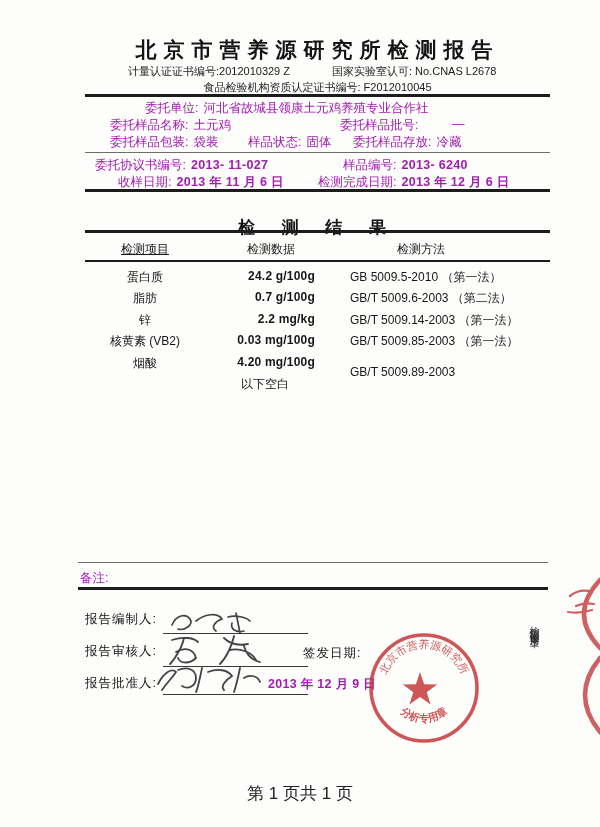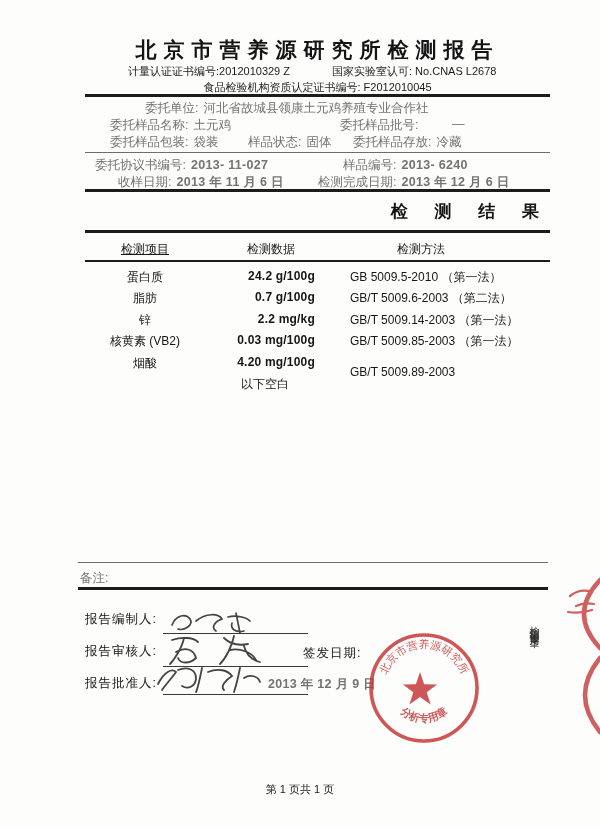--- a/index.html
+++ b/index.html
@@ -6,35 +6,35 @@
   html,body{margin:0;padding:0;background:#e8e8e8;}
   .page{position:relative;width:600px;height:827px;background:#fdfdfc;margin:0 auto;
         font-family:"Liberation Sans",sans-serif;color:#1d1d1d;overflow:hidden;}
   .abs{position:absolute;white-space:nowrap;}
   .doc-title{left:85px;top:36px;width:465px;text-align:center;font-size:21px;font-weight:bold;
              letter-spacing:7px;color:#141414;}
   .cert{font-size:11px;font-weight:normal;color:#1a1a1a;}
   .cert-center{left:85px;top:80px;width:465px;text-align:center;}
   .rule{position:absolute;background:#1c1c1c;}
   .rule.thin{background:#6d6d6d;}
-  .row{font-size:12.5px;color:#737373;text-align:center;}
+  .row{font-size:12.5px;color:#a21caf;text-align:center;}
   .num{font-weight:bold;letter-spacing:.3px;}
   .lbl{margin-right:5px;}
-  .sec-title{left:85px;top:200px;width:465px;text-align:right;font-size:17px;font-weight:bold;
+  .sec-title{left:85px;top:216px;width:465px;text-align:center;font-size:17px;font-weight:bold;
              letter-spacing:11px;color:#141414;}
   .th{font-size:12px;color:#1a1a1a;}
   .cell{font-size:12px;color:#161616;}
   .col-item{left:85px;width:120px;text-align:center;}
   .col-data{left:183px;width:132px;text-align:right;font-weight:bold;letter-spacing:.2px;}
   .col-method{left:350px;}
   .sig-label{font-size:12.5px;letter-spacing:1px;color:#161616;}
   .sig-line{position:absolute;left:163px;width:145px;height:1px;background:#3a3a3a;}
   .side-vert{left:527px;top:618px;writing-mode:vertical-rl;font-size:10px;letter-spacing:2px;
              color:#2a2a2a;}
-  .footer{left:0;top:782px;width:600px;text-align:center;font-size:11px;color:#222;}
+  .footer{left:0;top:782px;width:600px;text-align:center;font-size:17px;color:#222;}
   svg{display:block;}
 </style>
 </head>
 <body>
 
 <div class="page">
 
   <div class="abs doc-title">北京市营养源研究所检测报告</div>
   <div class="abs cert" style="left:128px;top:64px;">计量认证证书编号:2012010329 Z</div>
   <div class="abs cert" style="left:332px;top:64px;">国家实验室认可: No.CNAS L2678</div>

